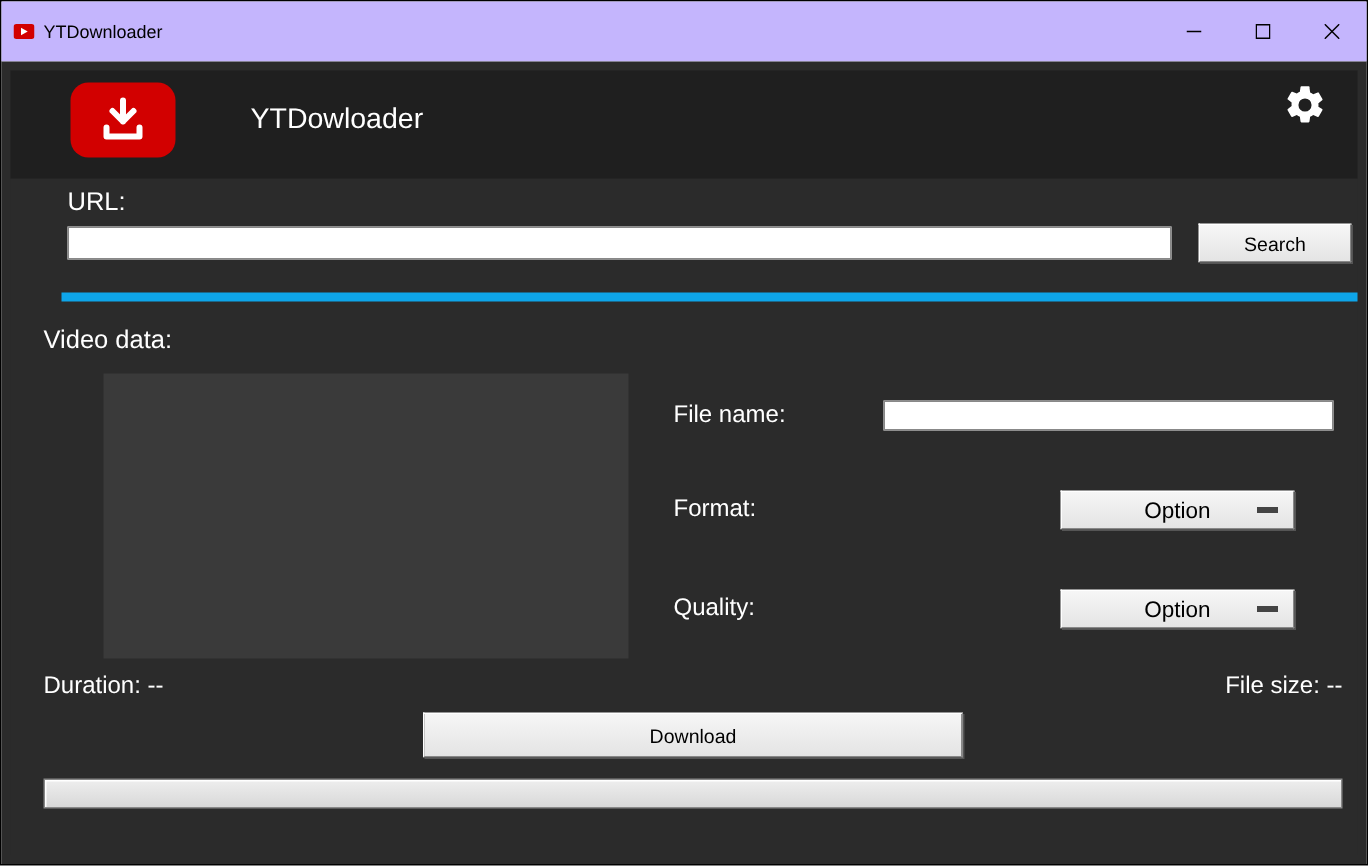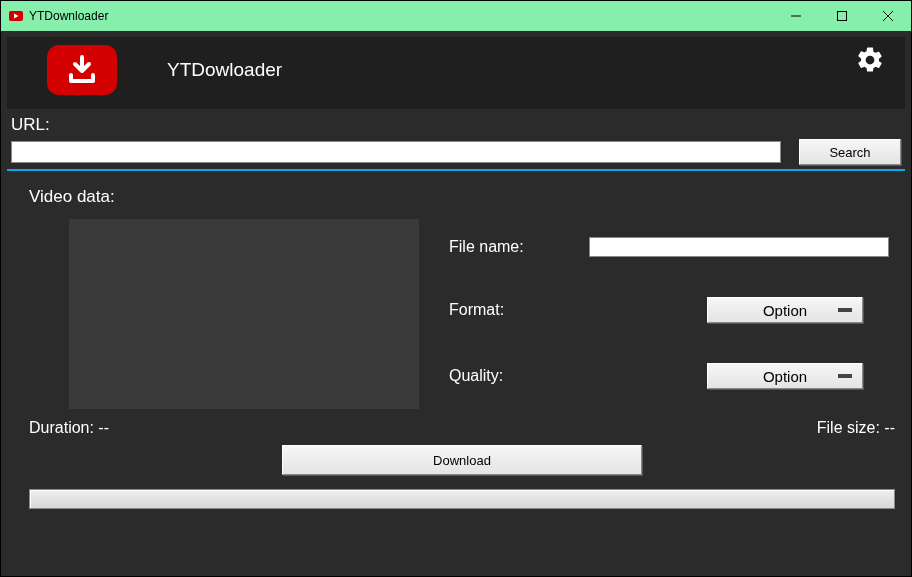--- a/index.html
+++ b/index.html
@@ -12,22 +12,22 @@
   }
   .window {
     width: 912px;
     height: 577px;
     background: #fff;
     display: flex;
     flex-direction: column;
     border: 1px solid #000;
   }
   .titlebar {
-    height: 30px;
-    background: #86efac;
+    height: 40px;
+    background: #c4b5fd;
     display: flex;
     align-items: center;
     justify-content: space-between;
     font-size: 12px;
     color: #000;
   }
   .titlebar-left {
     display: flex;
     align-items: center;
     gap: 6px;
@@ -92,22 +92,23 @@
   }
   .app-title {
     font-size: 19px;
     font-weight: 400;
     color: #fff;
   }
   .gear {
     color: #fff;
   }
   .url-section {
-    padding: 6px 4px 4px 4px;
-    border-bottom: 2px solid #0ea5e9;
+    padding: 6px 4px 20px 4px;
+    border-bottom: 6px solid #0ea5e9;
+    margin-left: 34px;
   }
   .url-label {
     font-size: 17px;
     margin-bottom: 4px;
     display: block;
   }
   .url-row {
     display: flex;
     align-items: center;
     gap: 18px;

